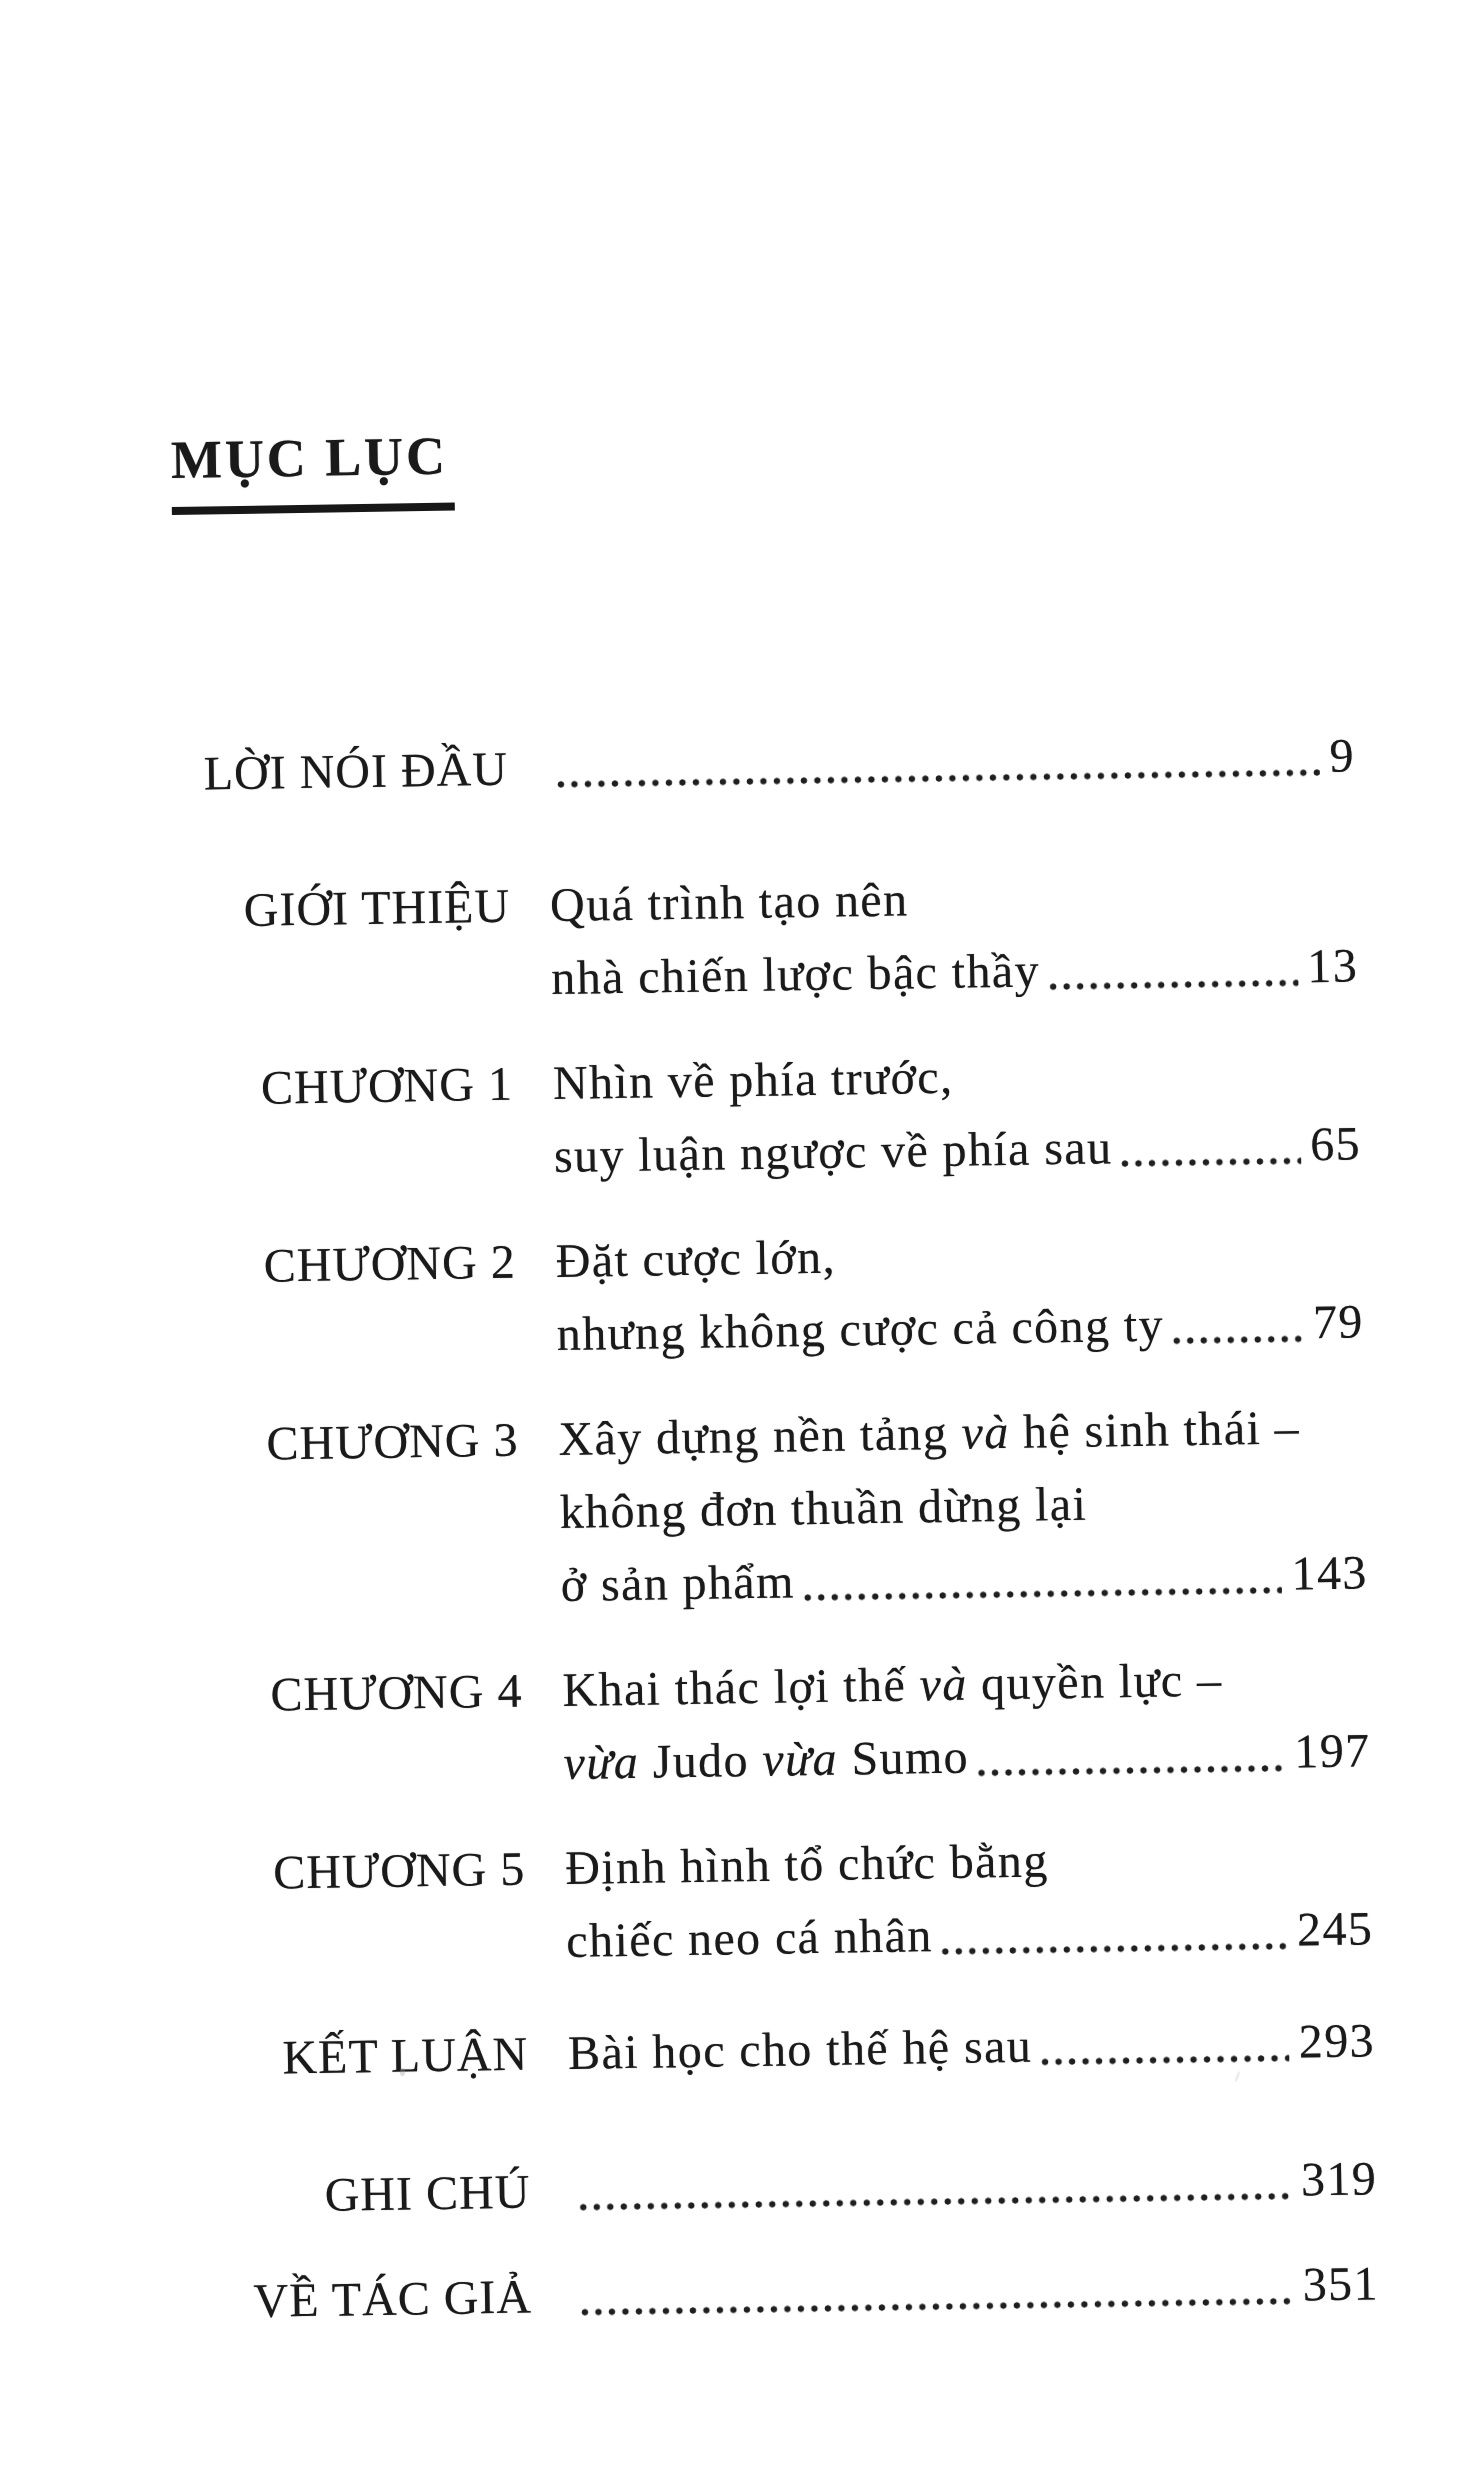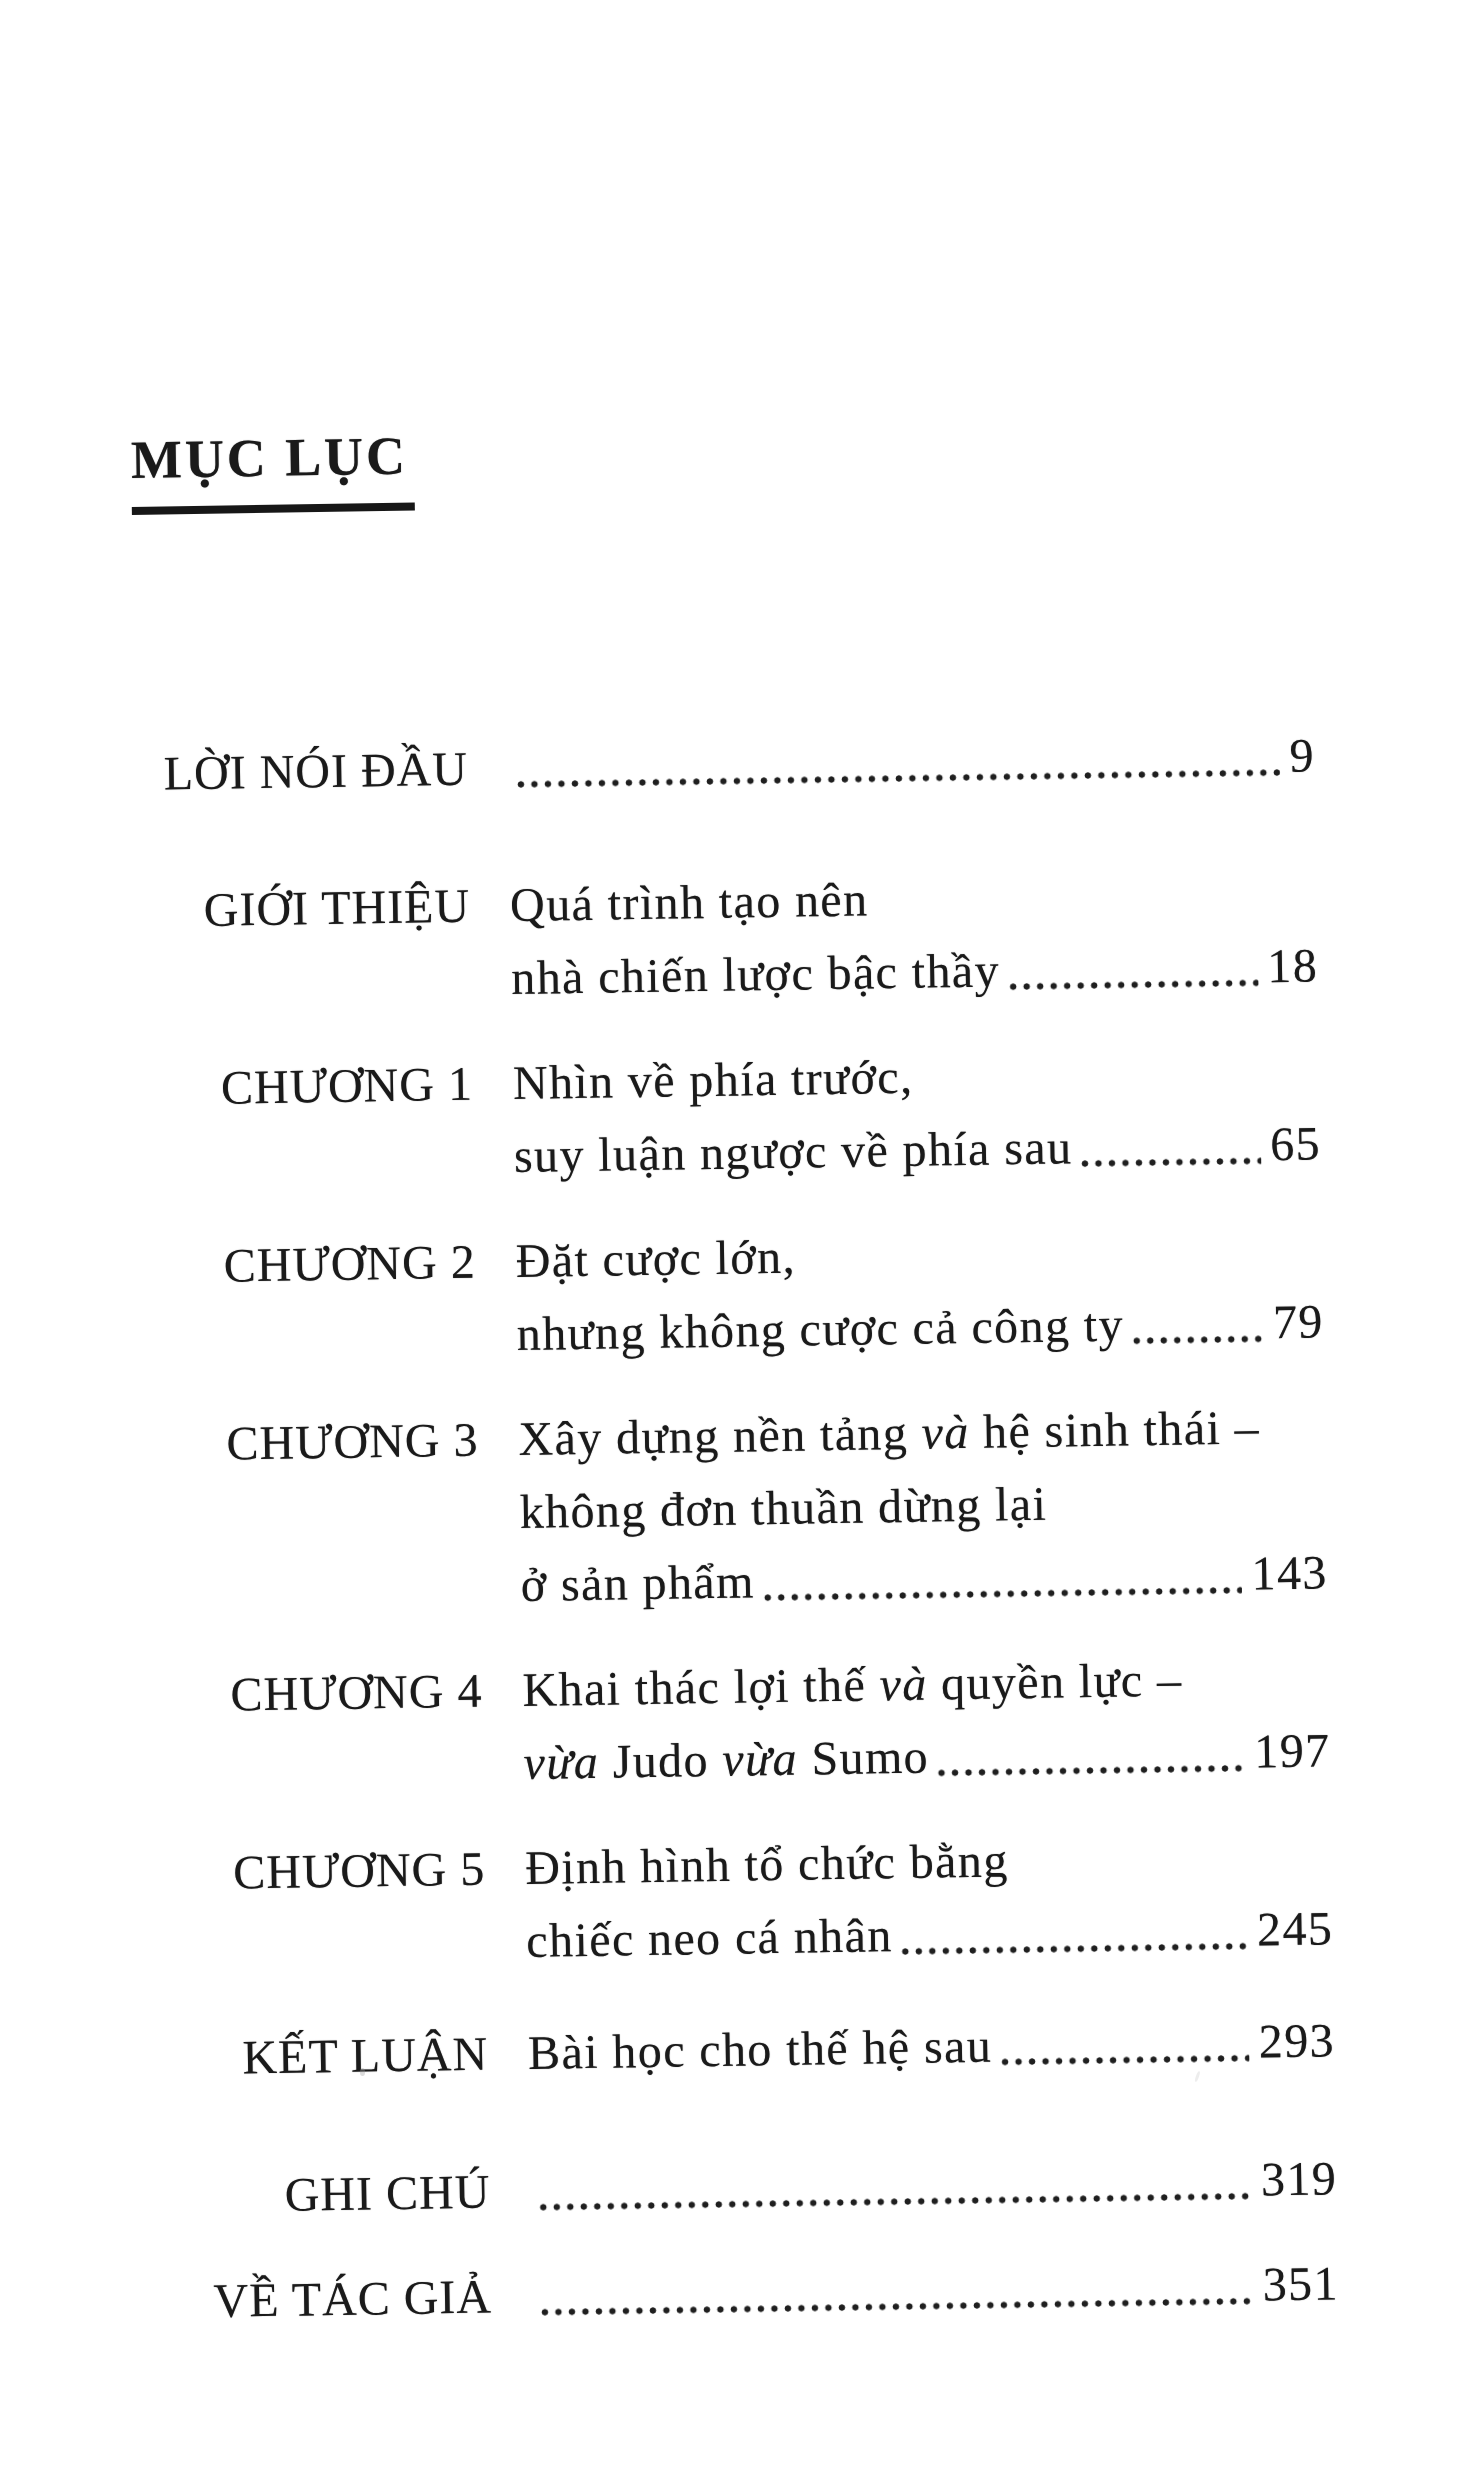--- a/index.html
+++ b/index.html
@@ -12,20 +12,21 @@
     background: #ffffff;
     overflow: hidden;
     position: relative;
     font-family: "Liberation Serif", "DejaVu Serif", serif;
     color: #1a1a1a;
   }
   .page {
     position: absolute;
     inset: 0;
     background: #ffffff;
+    margin-left: 40px;
   }
   
   .tilt {
     position: absolute;
     left: 130px;
     top: 393px;
     width: 1179px;
     transform: rotate(-0.9deg);
     transform-origin: 0 0;
   }
@@ -117,21 +118,21 @@
 
       <section class="row gap-lg">
         <div class="col-label ink">GIỚI THIỆU</div>
         <div class="col-content">
           <div class="line">
             <span class="text ink">Quá trình tạo nên</span>
           </div>
           <div class="line">
             <span class="text ink">nhà chiến lược bậc thầy</span>
             <span class="leader"></span>
-            <span class="pagenum ink">18</span>
+            <span class="pagenum ink">13</span>
           </div>
         </div>
       </section>
 
       <section class="row">
         <div class="col-label ink">CHƯƠNG 1</div>
         <div class="col-content">
           <div class="line">
             <span class="text ink">Nhìn về phía trước,</span>
           </div>

